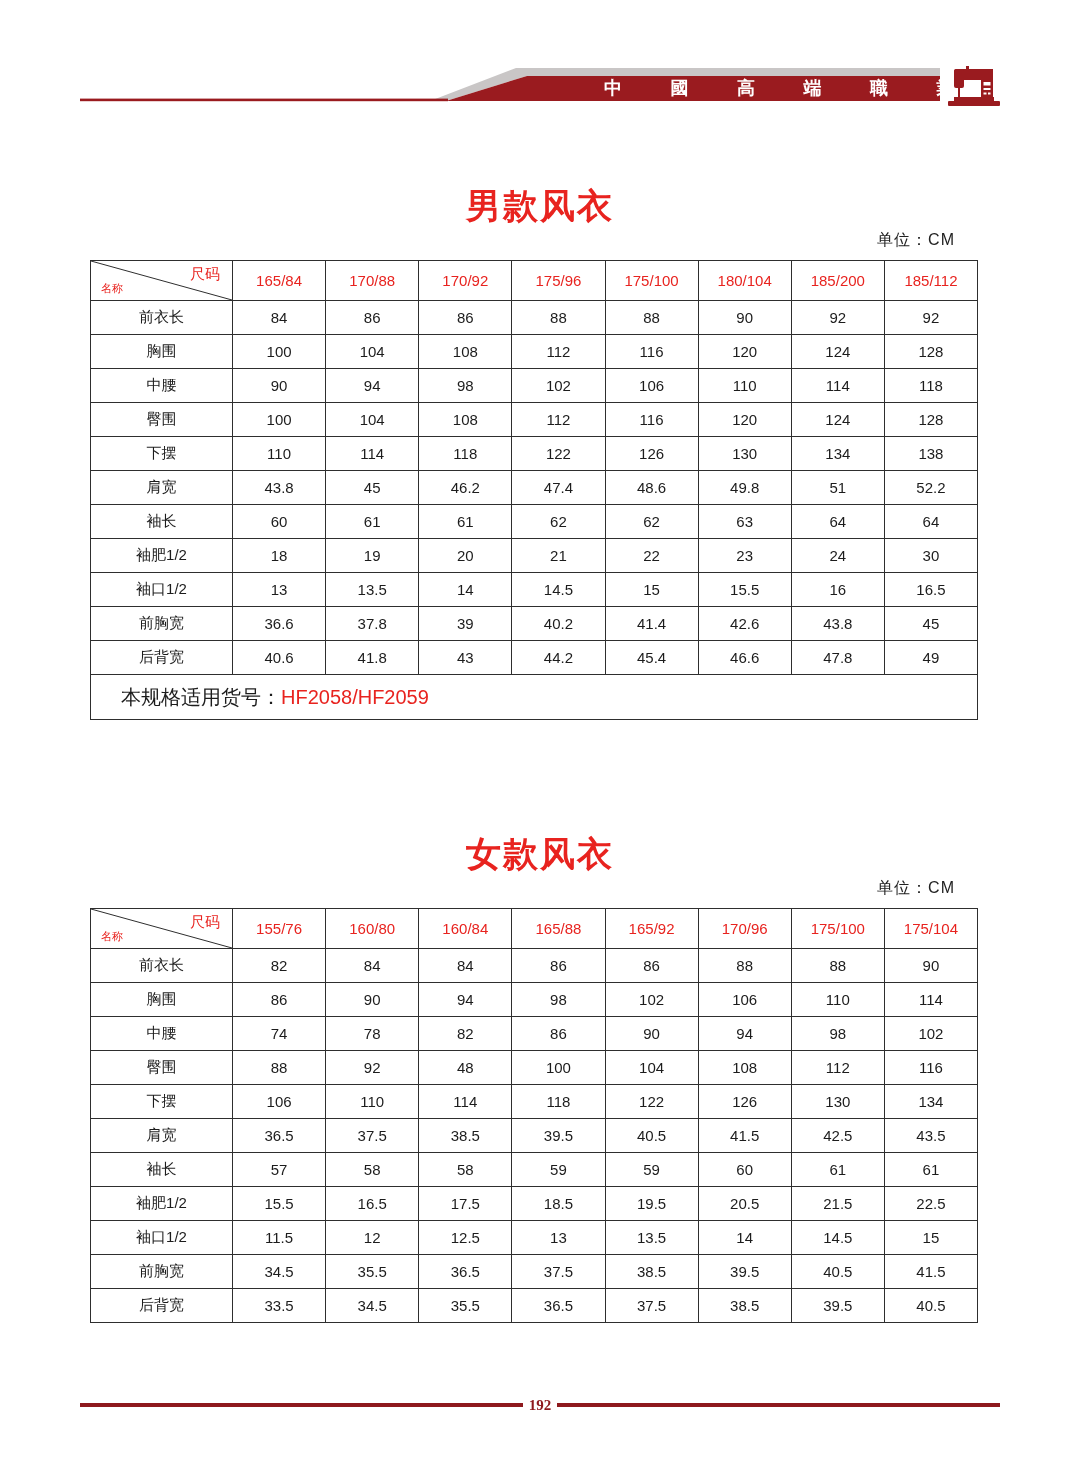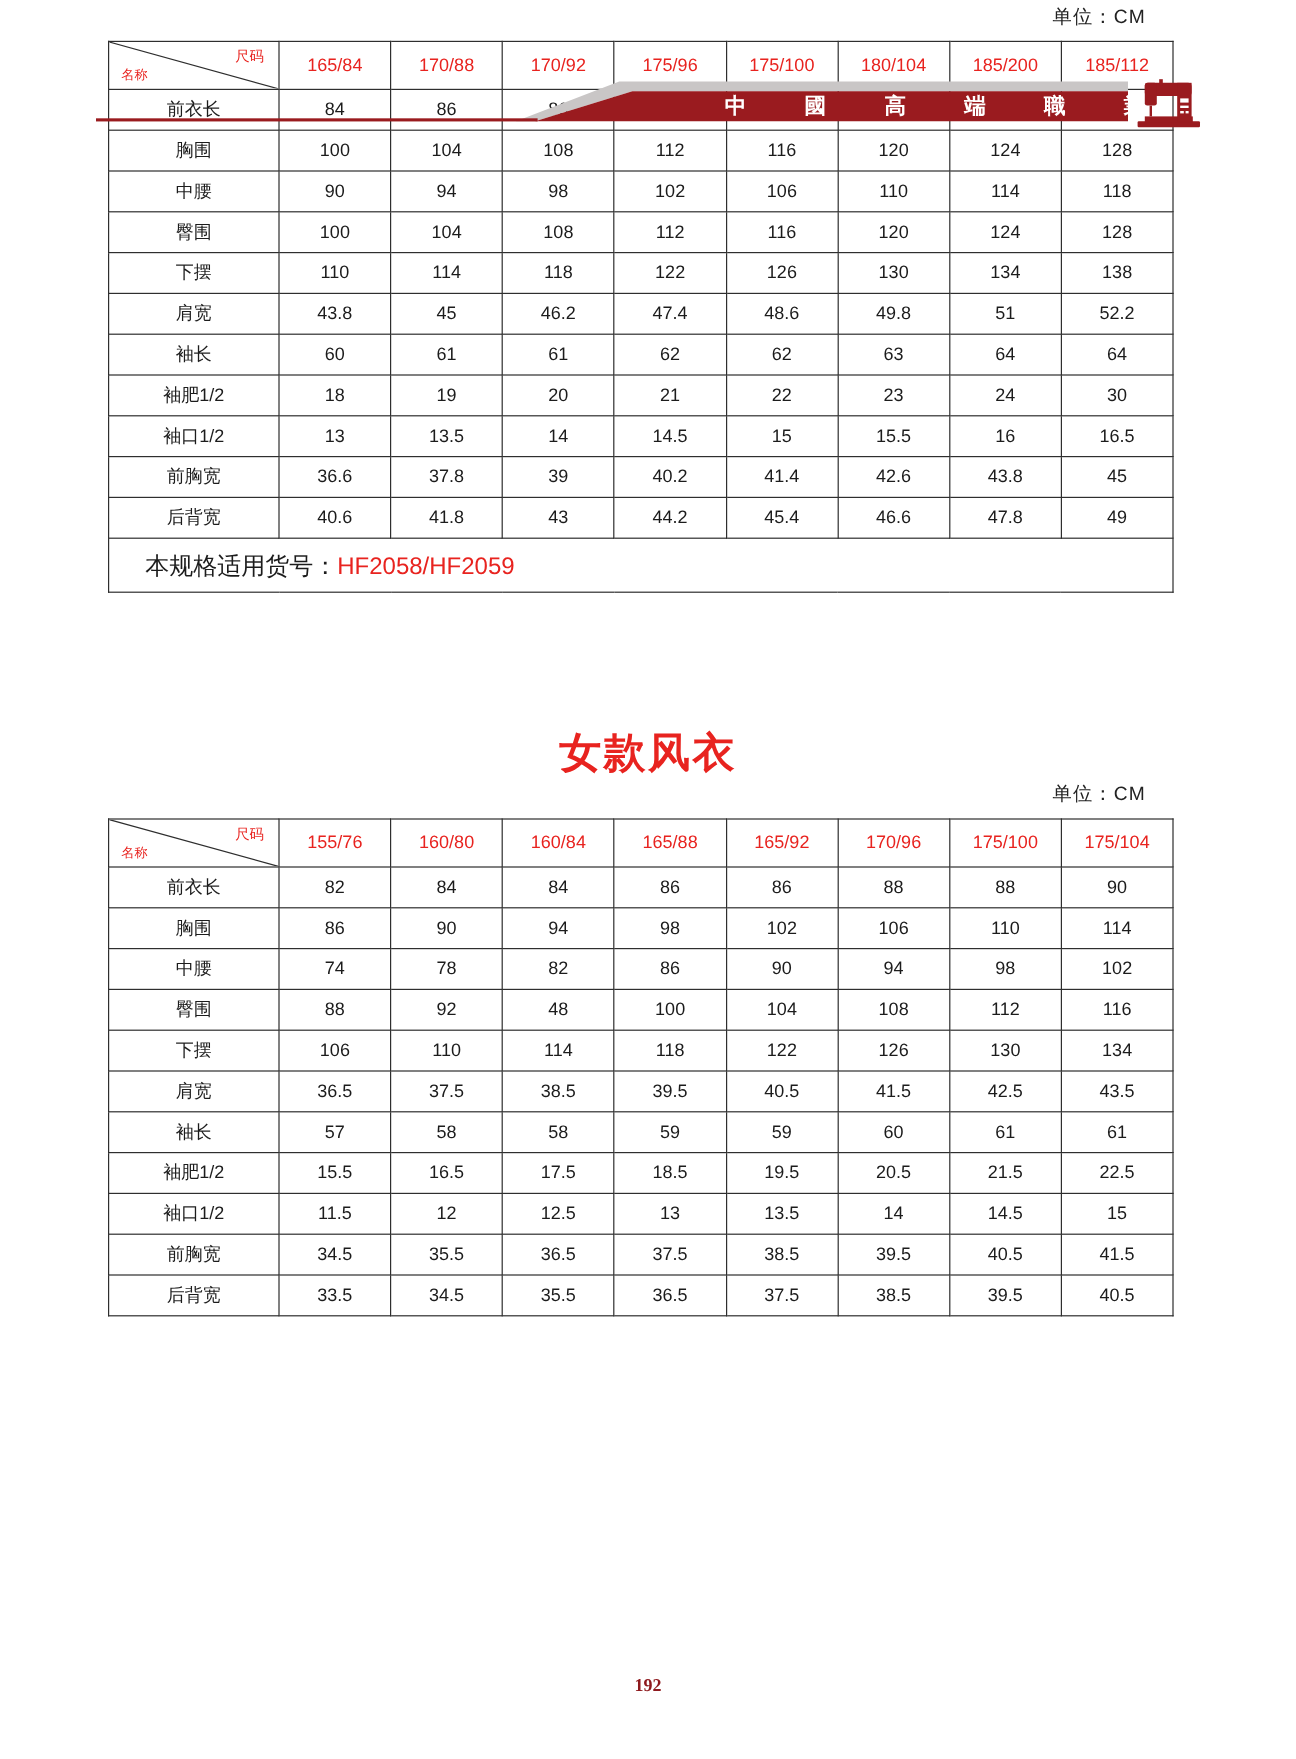--- a/index.html
+++ b/index.html
@@ -46,27 +46,27 @@
   .size-table thead tr{ height:40px; }
   .size-table thead th{ color:#e8231f; }
   .size-table tbody tr{ height:34px; }
   .size-table tr.foot-row{ height:45px; }
   td.footcell{ text-align:left; padding-left:30px; font-size:20px; color:#1c1c1c; }
   td.footcell .red{ color:#e8231f; }
 
   th.corner{ position:relative; }
   th.corner svg.diag{ position:absolute; top:0; left:0; width:100%; height:100%; }
   th.corner svg.diag line{ stroke:#2e2e2e; stroke-width:1; }
-  .c-top{ position:absolute; top:4px; right:12px; color:#e8231f; font-size:12px; }
+  .c-top{ position:absolute; top:4px; right:12px; color:#e8231f; font-size:15px; }
   .c-bot{ position:absolute; bottom:4px; left:10px; color:#e8231f; font-size:11px; }
 
   
   .pagefoot{
     position:absolute; top:1398px; left:80px; width:920px;
-    display:flex; align-items:center;flex-direction:column;
+    display:flex; align-items:center;
   }
   .pagefoot .rule{ flex:1; height:4px; background:#8e191d; }
   .pagefoot .pnum{
     padding:0 6px; color:#8e191d; font-weight:bold; font-size:15px;
     font-family:"Liberation Serif","DejaVu Serif",serif; line-height:14px;
   }
 </style>
 </head>
 <body>
 
@@ -92,20 +92,21 @@
       <g fill="#ffffff">
         <rect x="37.5" y="18" width="7" height="3.5"></rect>
         <rect x="37.5" y="24" width="7" height="2"></rect>
         <rect x="37.5" y="28.5" width="3" height="2"></rect>
         <rect x="42" y="28.5" width="2.5" height="2"></rect>
       </g>
     </svg>
   </div>
 
   <section class="sec1">
+    <h1 class="sec-title">男款风衣</h1>
     <div class="unit">单位：CM</div>
     <table class="size-table">
         <colgroup>
           <col style="width: 142px;">
           <col>
           <col>
           <col>
           <col>
           <col>
           <col>

